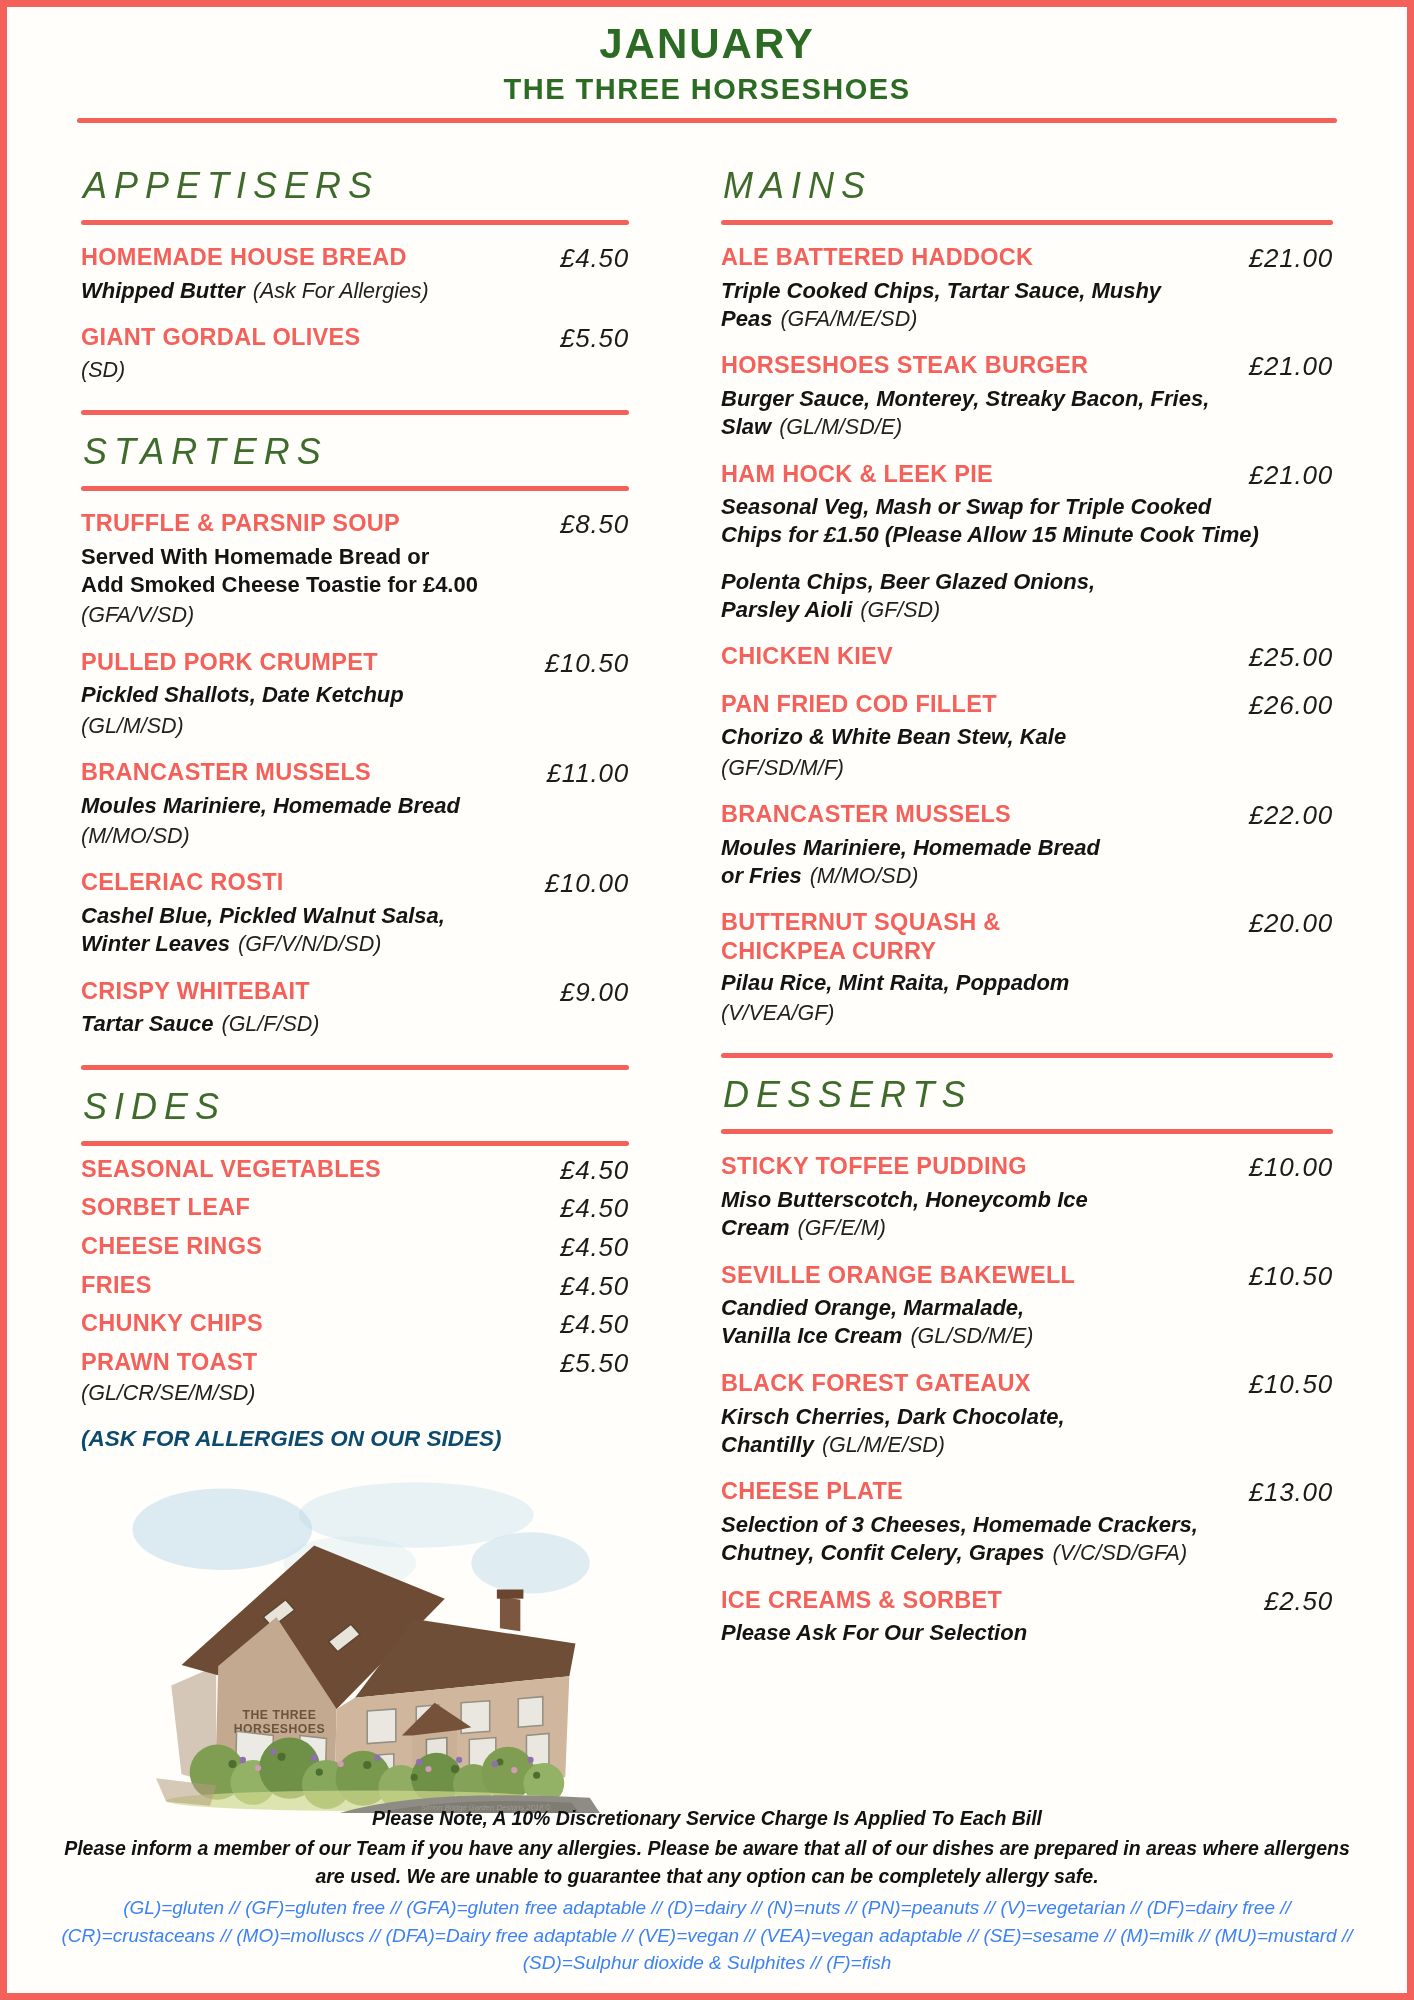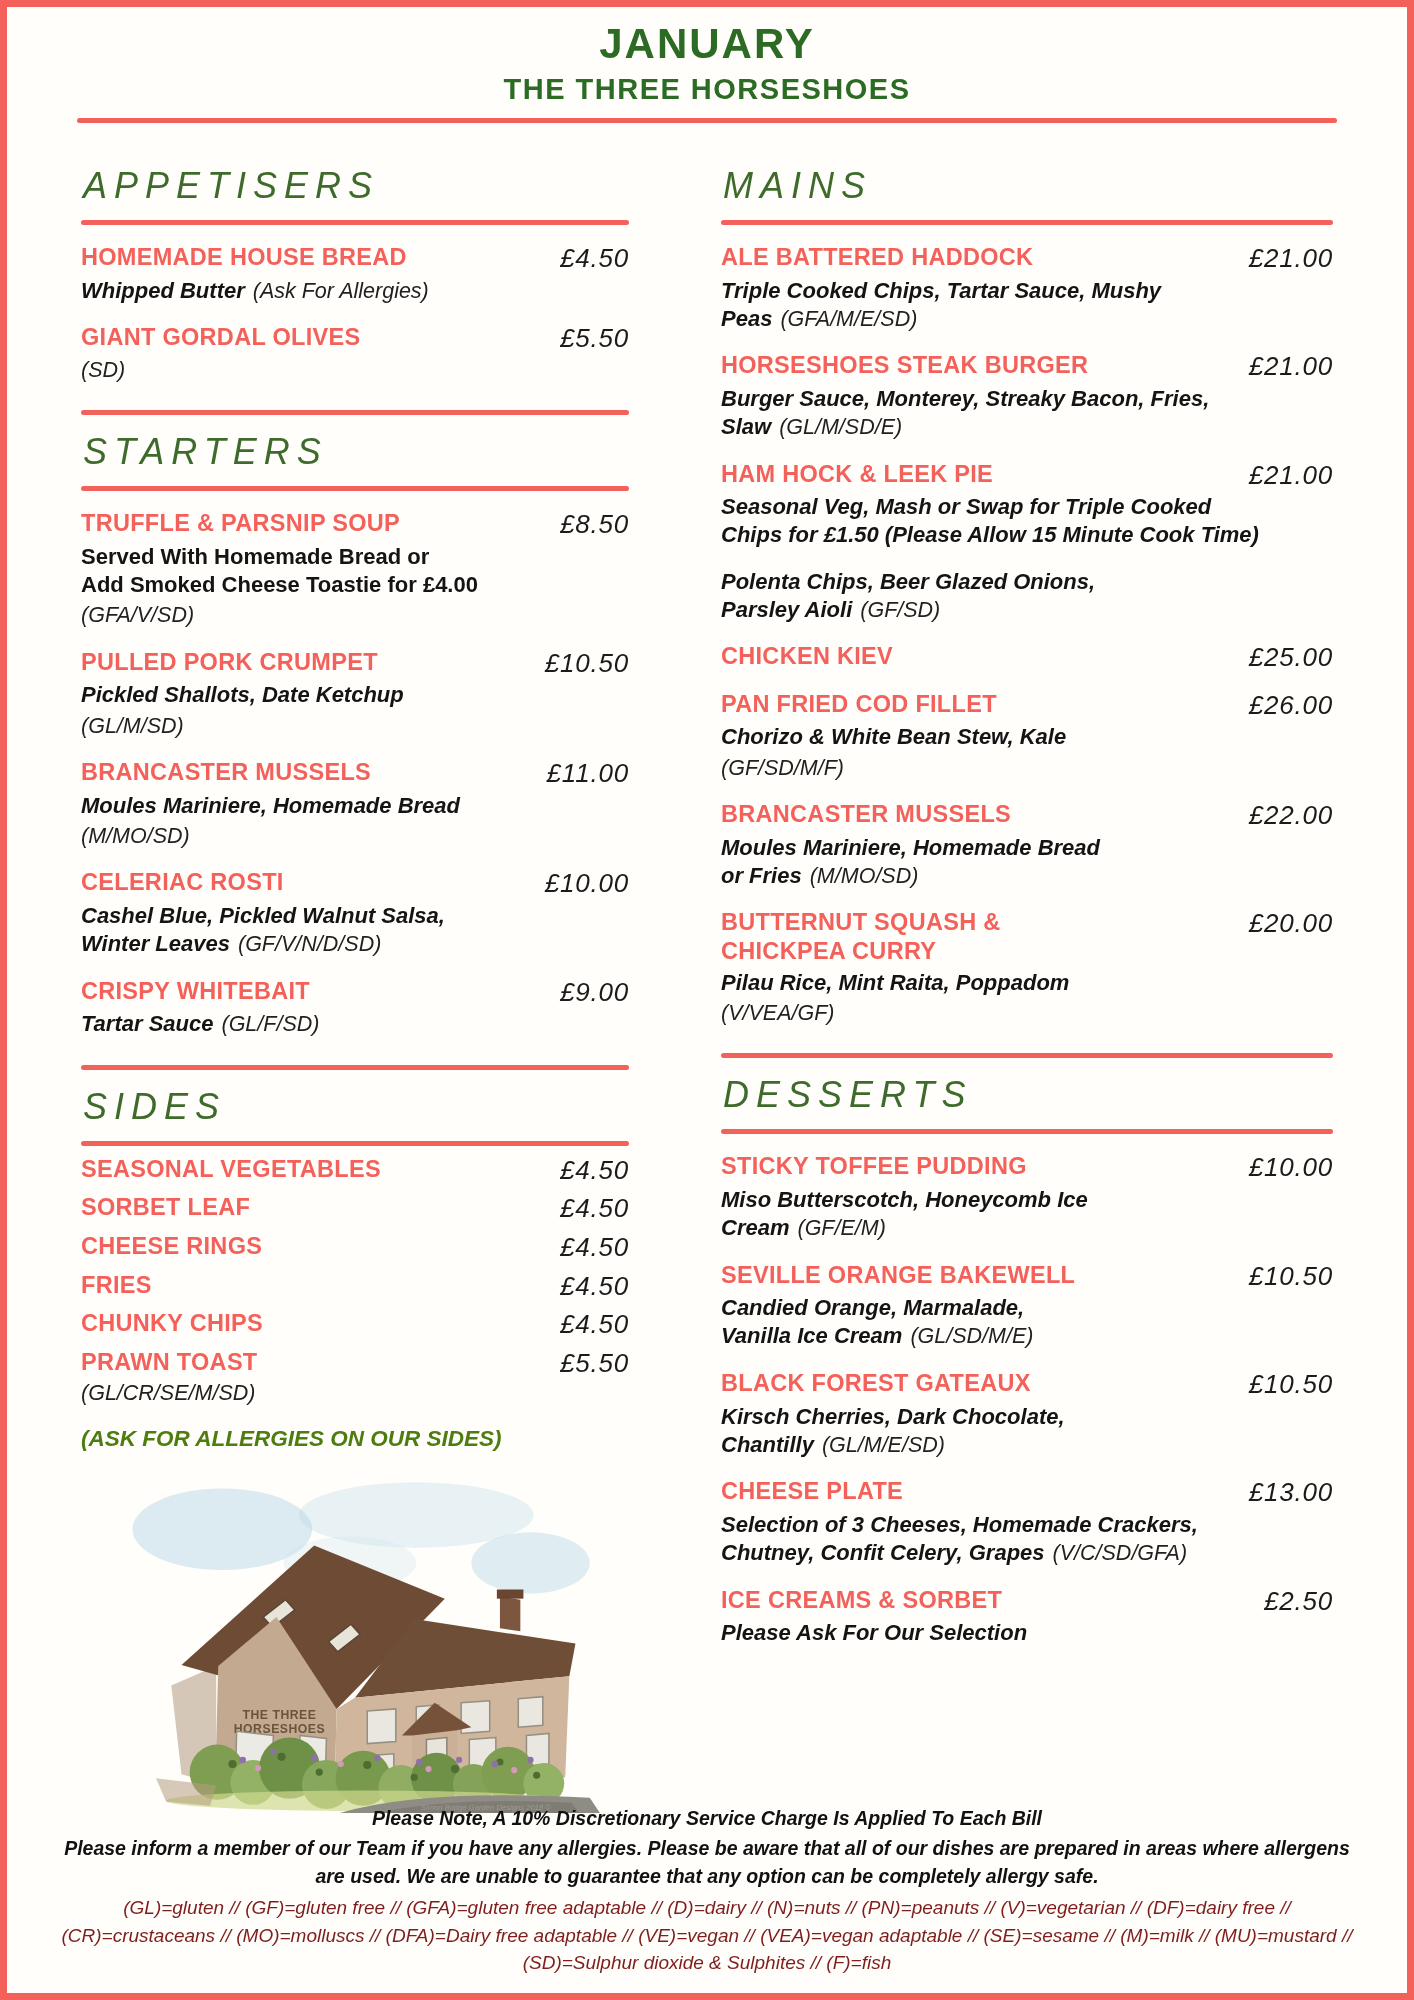--- a/index.html
+++ b/index.html
@@ -46,30 +46,30 @@
   .d { font-weight:bold; font-style:italic; white-space:pre-line; }
   .d.up { font-style:normal; }
   .n { font-style:italic; font-weight:normal; font-size:21.5px; color:#212121; }
   .d + .n { margin-left:8px; }
   .desc.stack .n { display:block; margin-left:0; margin-top:3px; }
 
   
   .side-row { display:flex; justify-content:space-between; margin-top:9px; }
   .side-row .nm { max-width:72%; }
   .sides-allergens { font-style:italic; font-size:21.5px; color:#212121; margin-top:4px; }
-  .ask-note { font-weight:bold; font-style:italic; font-size:22.5px; color:#4d7c0f; margin-top:20px; }
+  .ask-note { font-weight:bold; font-style:italic; font-size:22.5px; color:#0c4a6e; margin-top:20px; }
 
   
   .illustration { width:490px; margin:14px auto 0 auto; }
 
   
   .footer { position:absolute; left:44px; right:44px; bottom:16px; text-align:center; color:#111; }
   .footer .svc  { font-weight:bold; font-style:italic; font-size:19.5px; line-height:1.45; }
   .footer .alg  { font-weight:bold; font-style:italic; font-size:19.5px; line-height:1.45; margin-top:2px; }
-  .footer .key  { font-style:italic; font-size:19px; line-height:1.45; margin-top:4px; color:#7f1d1d; }
+  .footer .key  { font-style:italic; font-size:19px; line-height:1.45; margin-top:4px; color:#3b82f6; }
 </style>
 </head>
 <body>
 
 <div class="page">
 
   <div class="header">
     <div class="month-title">JANUARY</div>
     <div class="restaurant-name">THE THREE HORSESHOES</div>
     <div class="header-rule"></div>

